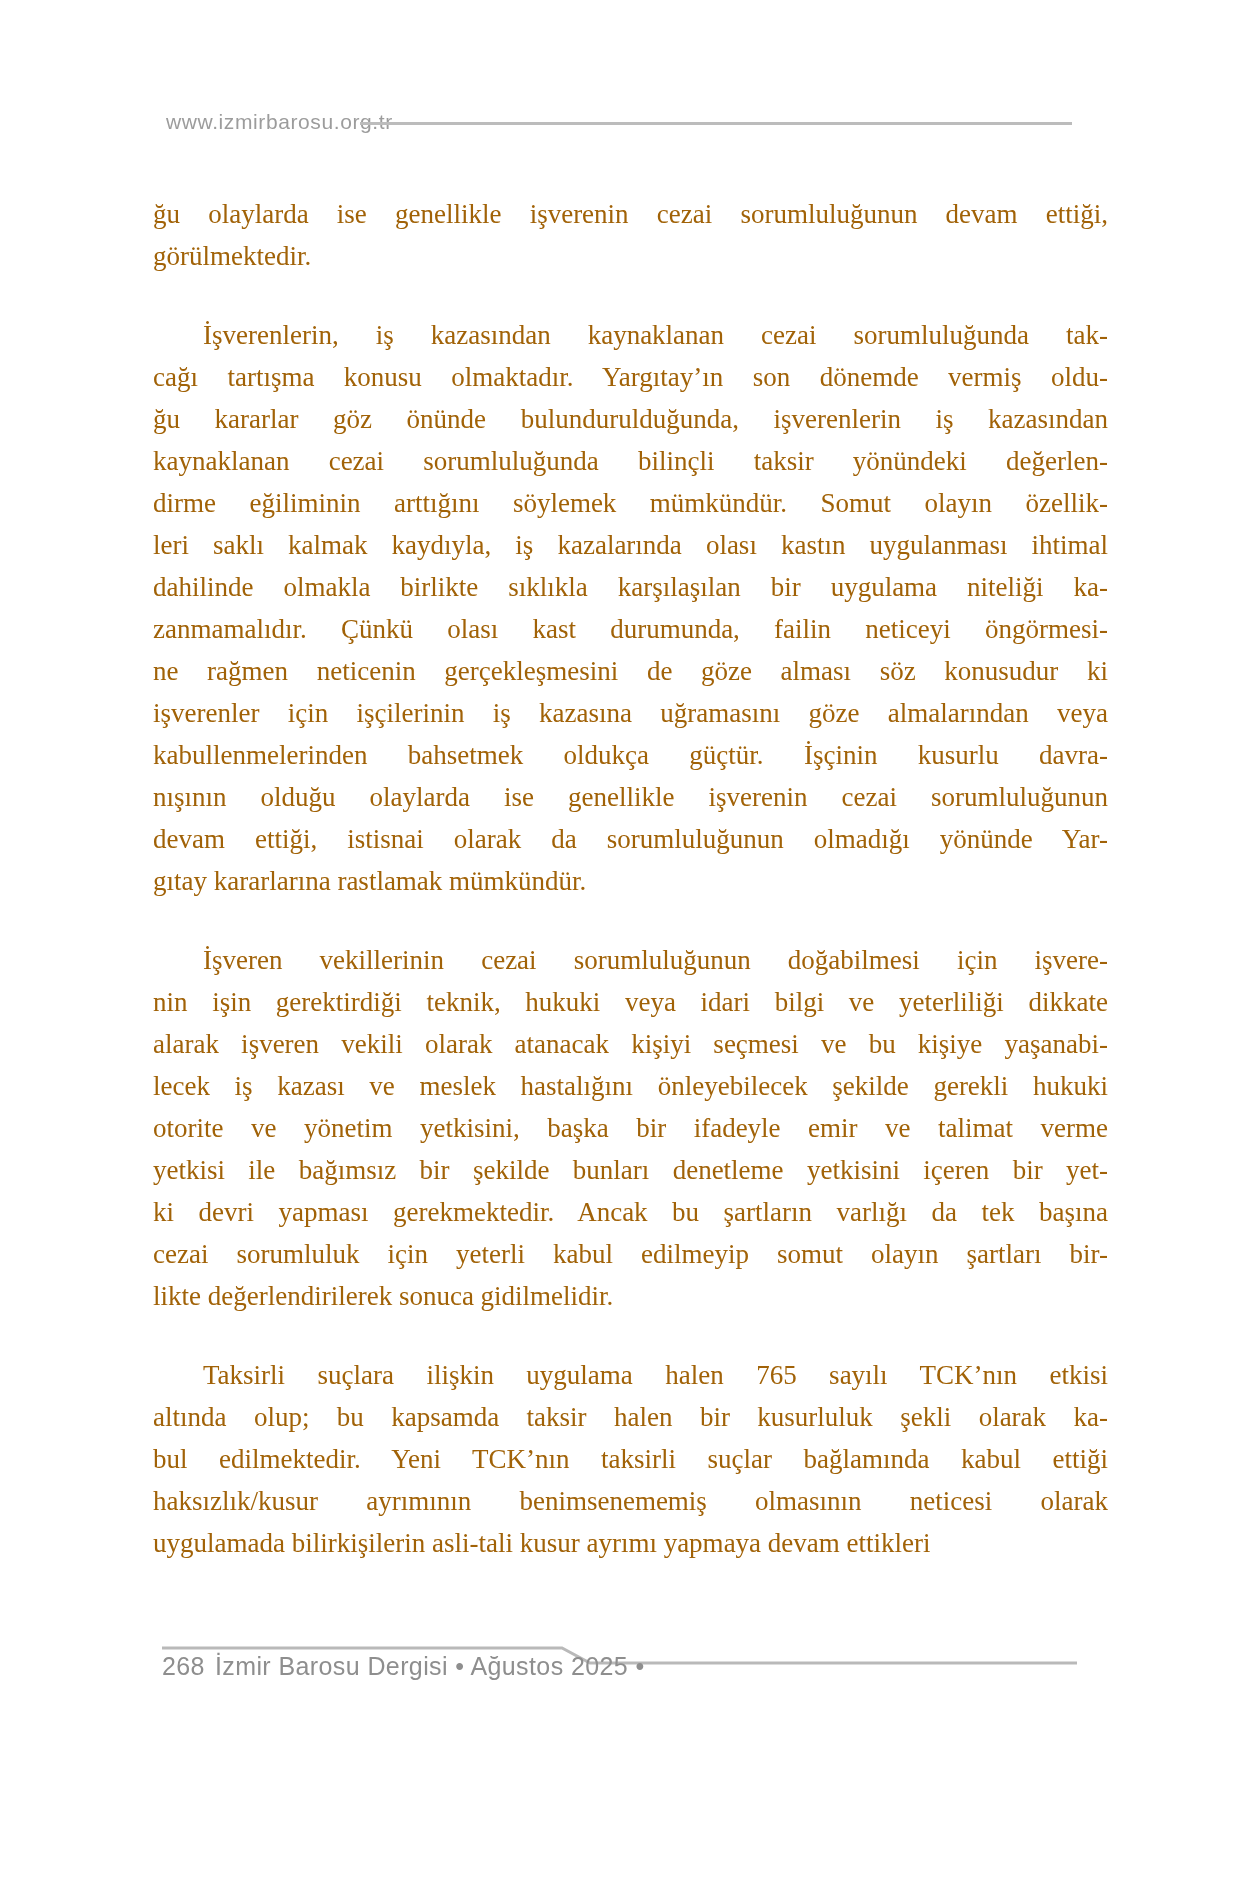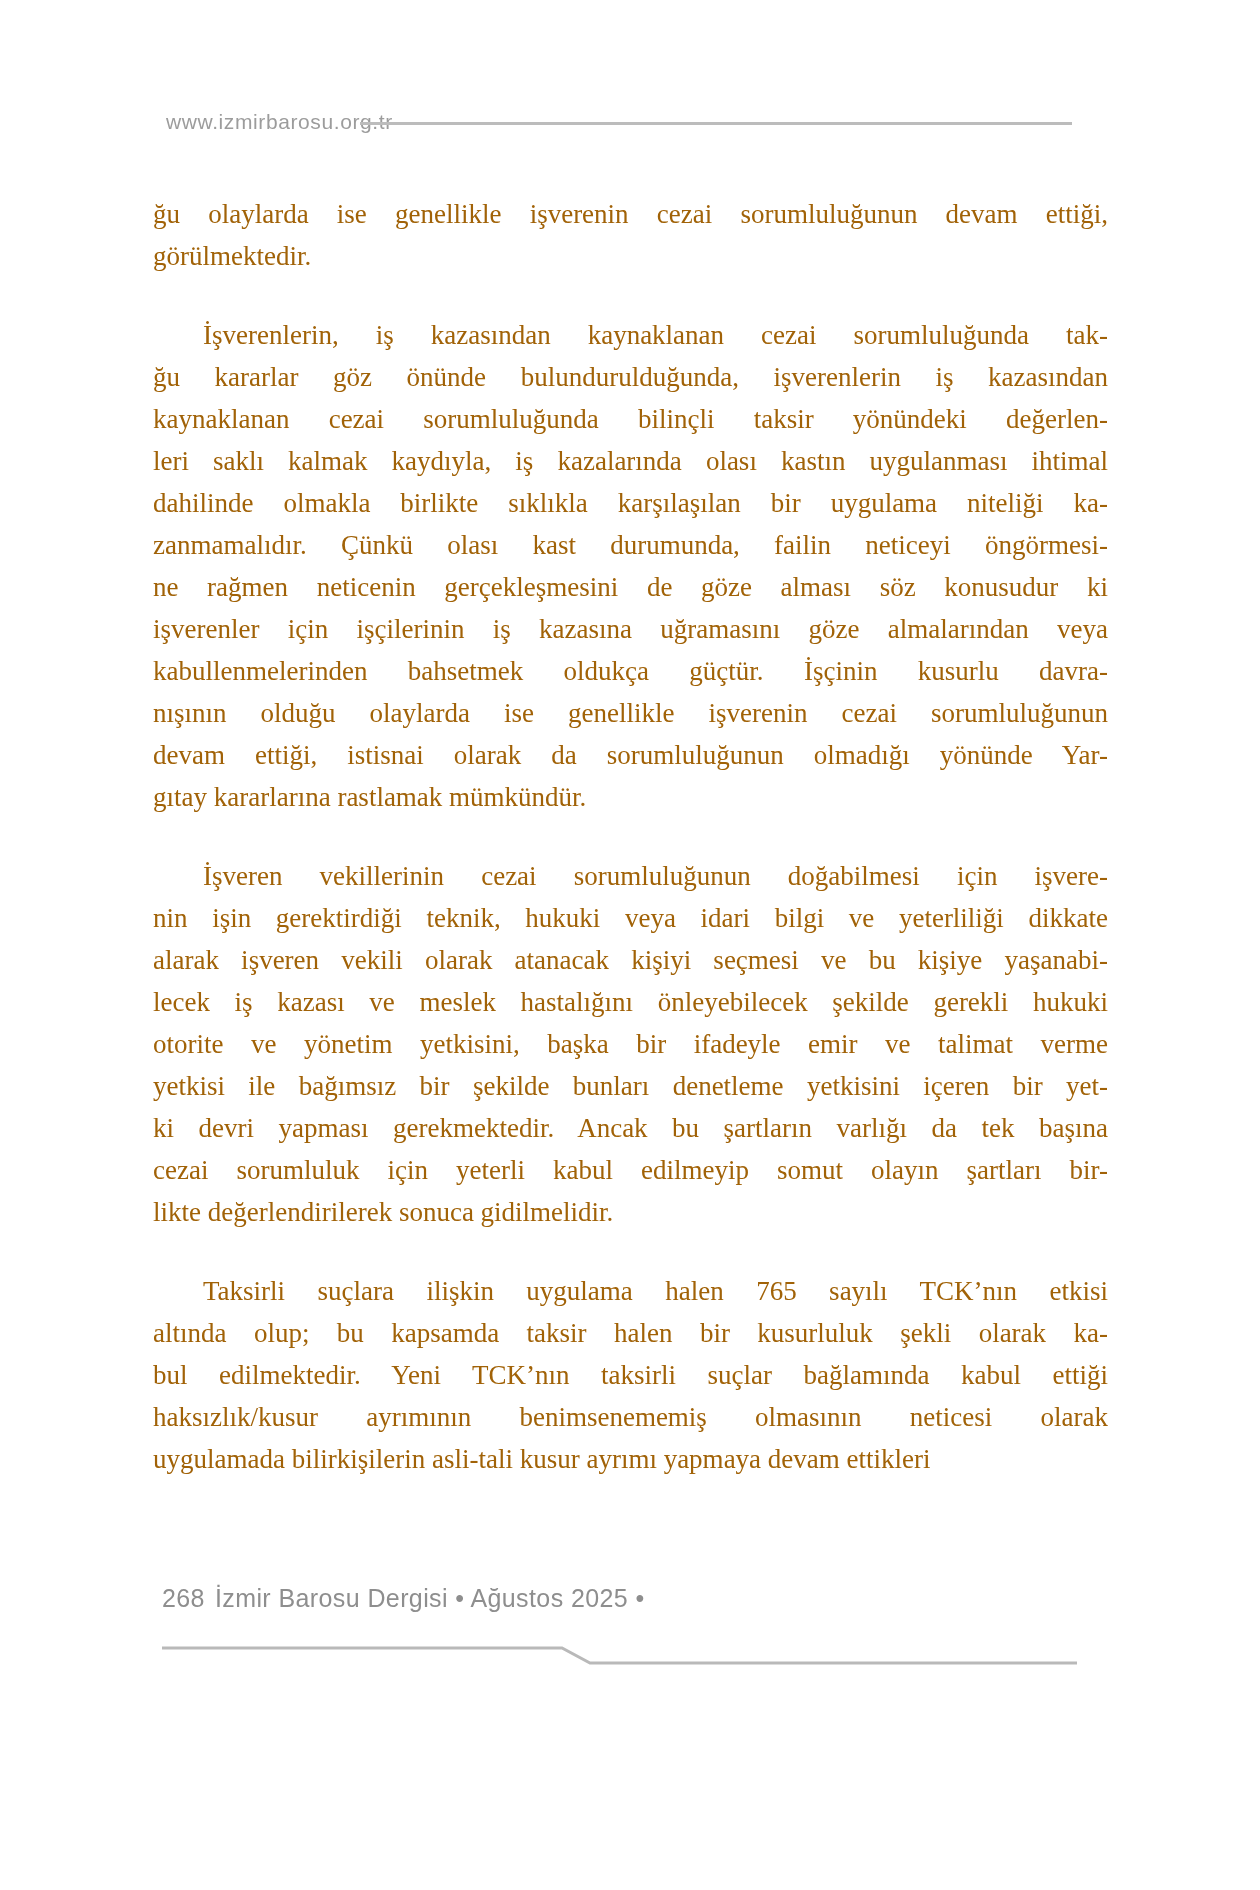--- a/index.html
+++ b/index.html
@@ -65,21 +65,21 @@
   .footer-rule-svg {
     position: absolute;
     left: 160px;
     top: 1644px;
     width: 920px;
     height: 24px;
   }
   .footer-text {
     position: absolute;
     left: 162px;
-    top: 1584px;
+    top: 1652px;
     font-family: "Liberation Sans", sans-serif;
     font-size: 25px;
     letter-spacing: 0.4px;
     color: #8e8e8e;
     white-space: nowrap;
   }
   .footer-text .page-num { margin-right: 10px; }
 </style>
 </head>
 <body>
@@ -91,22 +91,24 @@
     <div class="header-rule"></div>
   </div>
 
   <div class="doc-body">
       <div class="para">
         <div class="line">ğu olaylarda ise genellikle işverenin cezai sorumluluğunun devam ettiği,</div>
         <div class="line last">görülmektedir.</div>
       </div>
       <div class="para">
         <div class="line indent">İşverenlerin, iş kazasından kaynaklanan cezai sorumluluğunda tak-</div>
+        <div class="line">cağı tartışma konusu olmaktadır. Yargıtay’ın son dönemde vermiş oldu-</div>
         <div class="line">ğu kararlar göz önünde bulundurulduğunda, işverenlerin iş kazasından</div>
         <div class="line">kaynaklanan cezai sorumluluğunda bilinçli taksir yönündeki değerlen-</div>
+        <div class="line">dirme eğiliminin arttığını söylemek mümkündür. Somut olayın özellik-</div>
         <div class="line">leri saklı kalmak kaydıyla, iş kazalarında olası kastın uygulanması ihtimal</div>
         <div class="line">dahilinde olmakla birlikte sıklıkla karşılaşılan bir uygulama niteliği ka-</div>
         <div class="line">zanmamalıdır. Çünkü olası kast durumunda, failin neticeyi öngörmesi-</div>
         <div class="line">ne rağmen neticenin gerçekleşmesini de göze alması söz konusudur ki</div>
         <div class="line">işverenler için işçilerinin iş kazasına uğramasını göze almalarından veya</div>
         <div class="line">kabullenmelerinden bahsetmek oldukça güçtür. İşçinin kusurlu davra-</div>
         <div class="line">nışının olduğu olaylarda ise genellikle işverenin cezai sorumluluğunun</div>
         <div class="line">devam ettiği, istisnai olarak da sorumluluğunun olmadığı yönünde Yar-</div>
         <div class="line last">gıtay kararlarına rastlamak mümkündür.</div>
       </div>

